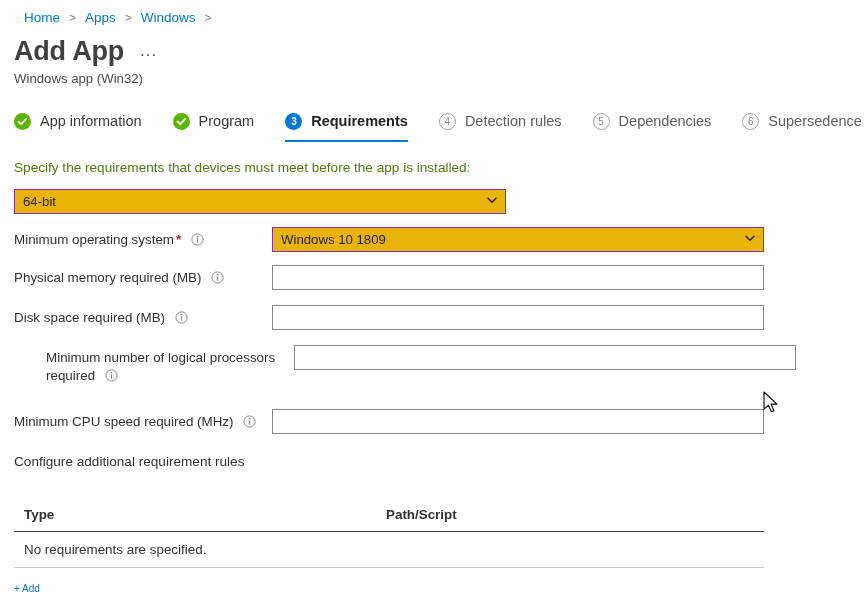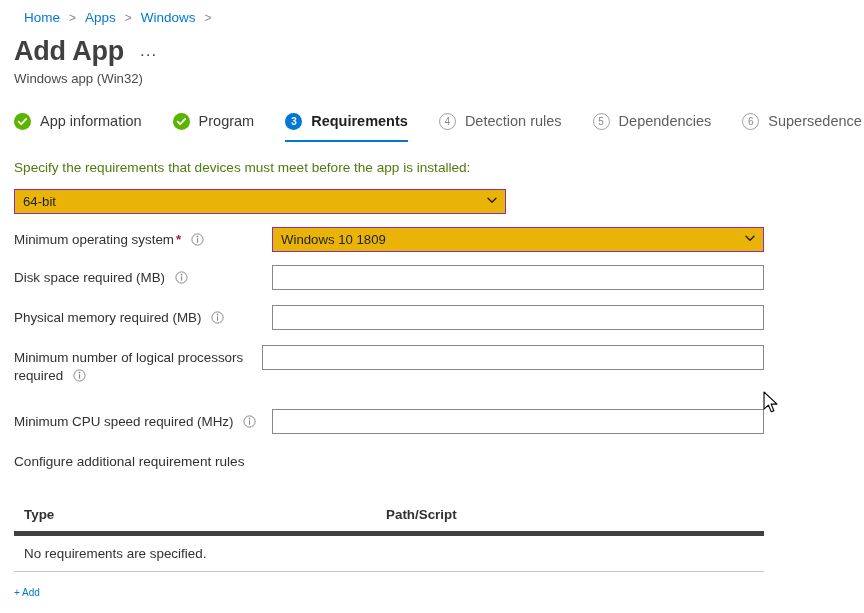--- a/index.html
+++ b/index.html
@@ -197,21 +197,21 @@
     color: #323130;
     line-height: 18px;
   }
   .rules-table {
     margin: 21px 0 0 14px;
     width: 750px;
   }
   .rules-head {
     display: flex;
     padding: 0 0 9px 10px;
-    border-bottom: 5px solid #404040;
+    border-bottom: 1px solid #404040;
     font-size: 13.4px;
     font-weight: 600;
     color: #323130;
     margin-top: 36px;
   }
   .col-type { width: 362px; flex: none; }
   .col-path { flex: 1; }
   .rules-empty {
     padding: 10px 0 10px 10px;
     border-bottom: 1px solid #c8c6c4;
@@ -336,55 +336,55 @@
           <svg width="12" height="12" viewBox="0 0 12 12" aria-hidden="true">
             <path d="M2 4.3 L6 8.3 L10 4.3" fill="none" stroke="#201f1e" stroke-width="1.4" stroke-linecap="round" stroke-linejoin="round"></path>
           </svg>
         </span>
       </div>
     </div>
   </div>
 
   <div class="field-row" style="margin-bottom:15px;">
     <div class="field-label">
+      <span>Physical memory required (MB)</span>
+      <span class="info-icon">
+        <svg width="13" height="13" viewBox="0 0 13 13" aria-hidden="true">
+          <circle cx="6.5" cy="6.5" r="5.6" fill="none" stroke="#8a8886" stroke-width="1"></circle>
+          <circle cx="6.5" cy="3.6" r="0.85" fill="#8a8886"></circle>
+          <rect x="5.95" y="5.3" width="1.15" height="4.4" fill="#8a8886"></rect>
+        </svg>
+      </span>
+    </div>
+    <div class="control">
+      <div class="input-box">
+        <span></span>
+      </div>
+    </div>
+  </div>
+
+  <div class="field-row" style="margin-bottom:15px;">
+    <div class="field-label">
       <span>Disk space required (MB)</span>
       <span class="info-icon">
         <svg width="13" height="13" viewBox="0 0 13 13" aria-hidden="true">
           <circle cx="6.5" cy="6.5" r="5.6" fill="none" stroke="#8a8886" stroke-width="1"></circle>
           <circle cx="6.5" cy="3.6" r="0.85" fill="#8a8886"></circle>
           <rect x="5.95" y="5.3" width="1.15" height="4.4" fill="#8a8886"></rect>
         </svg>
       </span>
     </div>
     <div class="control">
       <div class="input-box">
         <span></span>
       </div>
     </div>
   </div>
 
-  <div class="field-row" style="margin-bottom:15px;">
-    <div class="field-label">
-      <span>Physical memory required (MB)</span>
-      <span class="info-icon">
-        <svg width="13" height="13" viewBox="0 0 13 13" aria-hidden="true">
-          <circle cx="6.5" cy="6.5" r="5.6" fill="none" stroke="#8a8886" stroke-width="1"></circle>
-          <circle cx="6.5" cy="3.6" r="0.85" fill="#8a8886"></circle>
-          <rect x="5.95" y="5.3" width="1.15" height="4.4" fill="#8a8886"></rect>
-        </svg>
-      </span>
-    </div>
-    <div class="control">
-      <div class="input-box">
-        <span></span>
-      </div>
-    </div>
-  </div>
-
-  <div class="field-row" style="margin-bottom:15px;">
+  <div class="field-row" style="margin-bottom:15px;margin-left:32px;">
     <div class="field-label" style="width:248px;">
       <span>Minimum number of logical processors required</span>
       <span class="info-icon">
         <svg width="13" height="13" viewBox="0 0 13 13" aria-hidden="true">
           <circle cx="6.5" cy="6.5" r="5.6" fill="none" stroke="#8a8886" stroke-width="1"></circle>
           <circle cx="6.5" cy="3.6" r="0.85" fill="#8a8886"></circle>
           <rect x="5.95" y="5.3" width="1.15" height="4.4" fill="#8a8886"></rect>
         </svg>
       </span>
     </div>

